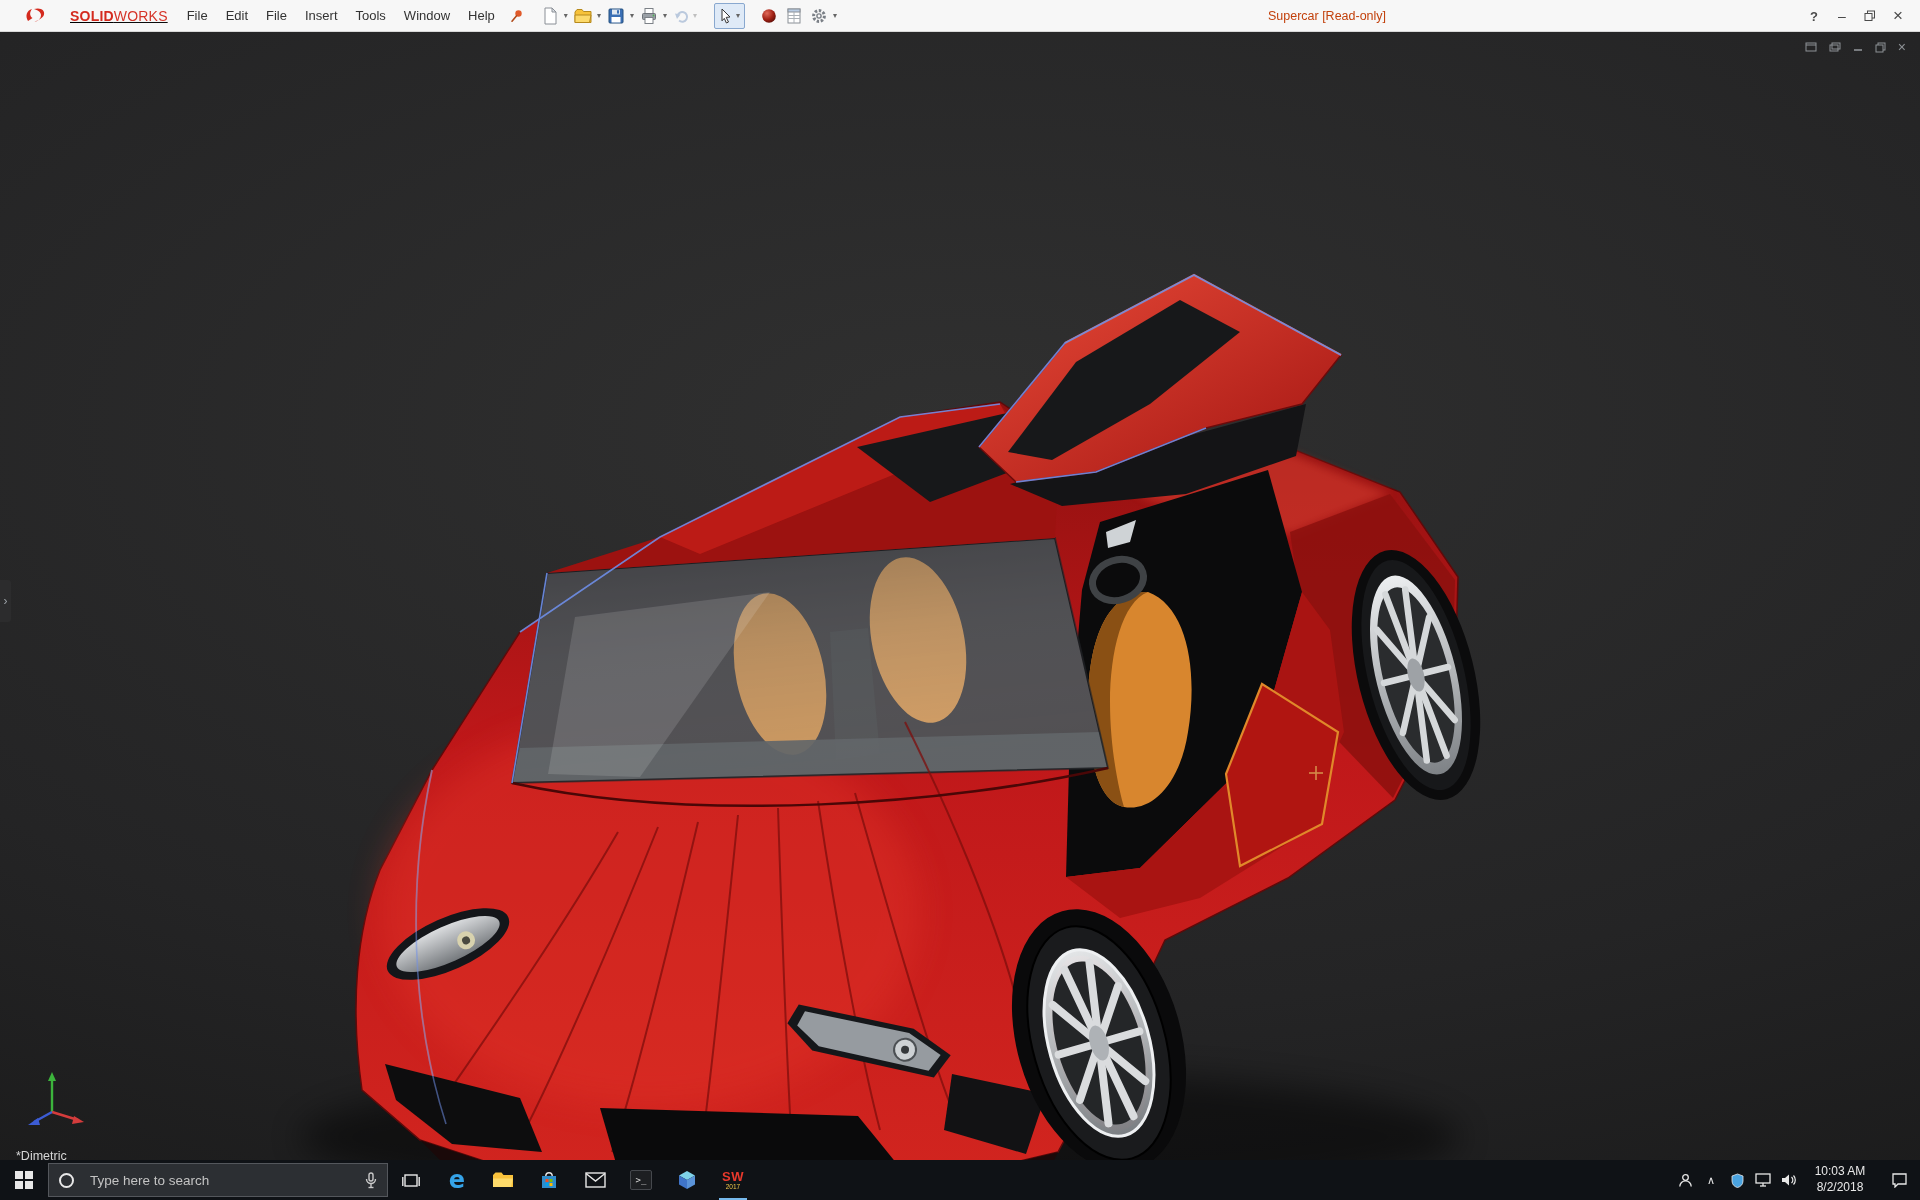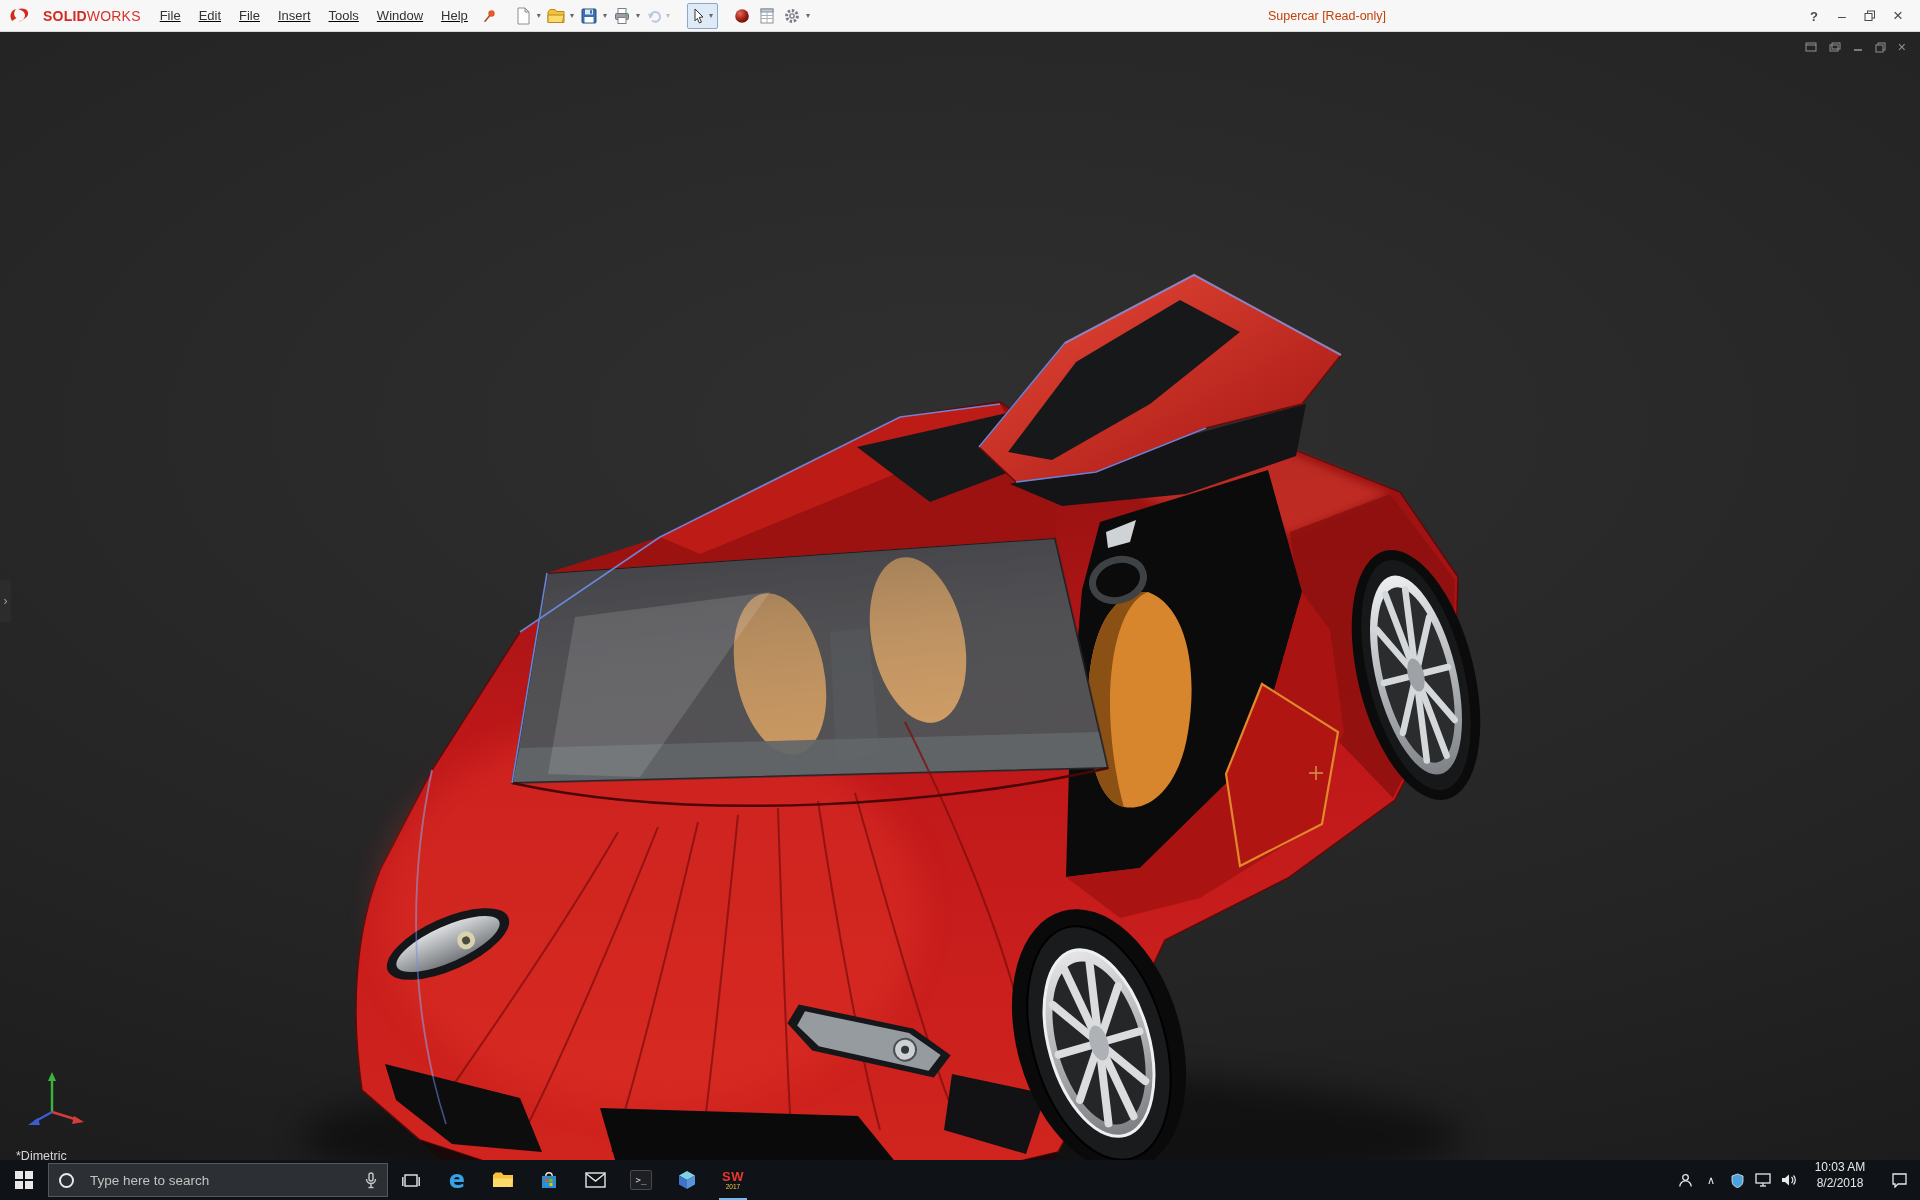--- a/index.html
+++ b/index.html
@@ -11,25 +11,25 @@
   body{
     width:1920px;height:1200px;overflow:hidden;background:#000;
     font-family:"Liberation Sans",sans-serif;-webkit-font-smoothing:antialiased;
   }
 
   
   .titlebar{
     height:32px;background:var(--titlebar-bg,#f7f7f7);display:flex;align-items:center;
     position:relative;border-bottom:1px solid #d8d8d8;
   }
-  .brand{display:flex;align-items:center;gap:9px;padding:0 10px 0 8px;}
+  .brand{display:flex;align-items:center;gap:20px;padding:0 10px 0 24px;text-decoration:underline;}
   .brand-name{font-size:14px;color:var(--accent-red,#d42a1e);letter-spacing:.2px;white-space:nowrap;}
   .brand-name .bold{font-weight:bold;}
   .brand-name .light{font-weight:normal;opacity:.95;}
-  .menus{display:flex;align-items:center;text-decoration:underline;}
+  .menus{display:flex;align-items:center;}
   .menu-item{padding:0 9px;height:32px;line-height:32px;font-size:13px;color:var(--menu-text,#333);cursor:default;}
   .pin-btn{margin:0 10px 0 6px;display:flex;align-items:center;}
   .toolbar{display:flex;align-items:center;margin-left:4px;gap:1px;}
   .tb-group{display:flex;align-items:center;}
   .tb-btn{display:flex;align-items:center;height:26px;padding:1px 2px;border:1px solid transparent;border-radius:2px;}
   .tb-btn svg{display:block;}
   .tb-btn.active{border-color:#89a8cf;background:#dfeaf7;}
   .tb-btn.disabled{opacity:.38;}
   .dd-arrow{font-size:8px;color:#666;padding:0 2px;line-height:26px;}
   .tb-sep{width:10px;}
@@ -84,21 +84,21 @@
   .app.running::after{content:"";position:absolute;left:9px;right:9px;bottom:0;height:2px;background:var(--running-indicator,#76b9ed);}
   .edge-e{font-size:24px;font-weight:bold;color:#35a3e8;font-family:"DejaVu Sans",sans-serif;line-height:1;}
   .sw-tile{display:flex;flex-direction:column;align-items:center;line-height:1;}
   .sw-tile .l1{color:#e8392c;font-weight:bold;font-size:13px;letter-spacing:.5px;}
   .sw-tile .l2{color:#f0c84a;font-size:6.5px;margin-top:1px;}
   .prompt-glyph{color:#d8d8d8;font-size:9px;font-family:"DejaVu Sans Mono",monospace;background:#1d1f22;border:1px solid #45484d;width:22px;height:20px;display:flex;align-items:center;justify-content:center;border-radius:2px;}
   .tray{margin-left:auto;display:flex;align-items:stretch;}
   .tray-ic{width:26px;display:flex;align-items:center;justify-content:center;font-size:12px;color:#e8e8e8;}
   .tray-ic svg{display:block;}
   .chevron-up{font-size:11px;color:#e8e8e8;}
-  .clock{width:76px;display:flex;flex-direction:column;align-items:center;font-size:12px;line-height:1.3;}
+  .clock{width:76px;display:flex;flex-direction:column;align-items:center;justify-content:center;font-size:12px;line-height:1.3;}
   .action-center{width:42px;display:flex;align-items:center;justify-content:center;}
 </style>
 </head>
 <body>
 
 <div class="titlebar">
   <div class="brand">
     <svg width="26" height="17" viewBox="0 0 26 17">
       <path d="M4 14 C1 9 2.5 3.5 8 2 C5.5 5 5.5 9 8.5 11 Z" fill="#d42a1e"></path>
       <path d="M10 2 C17 0 21 3.5 20 7.5 C19 11.5 14 13 10.5 15 C15 13.5 17 11 17 8 C17 5 13.5 3 10 2 Z" fill="#d42a1e"></path>

